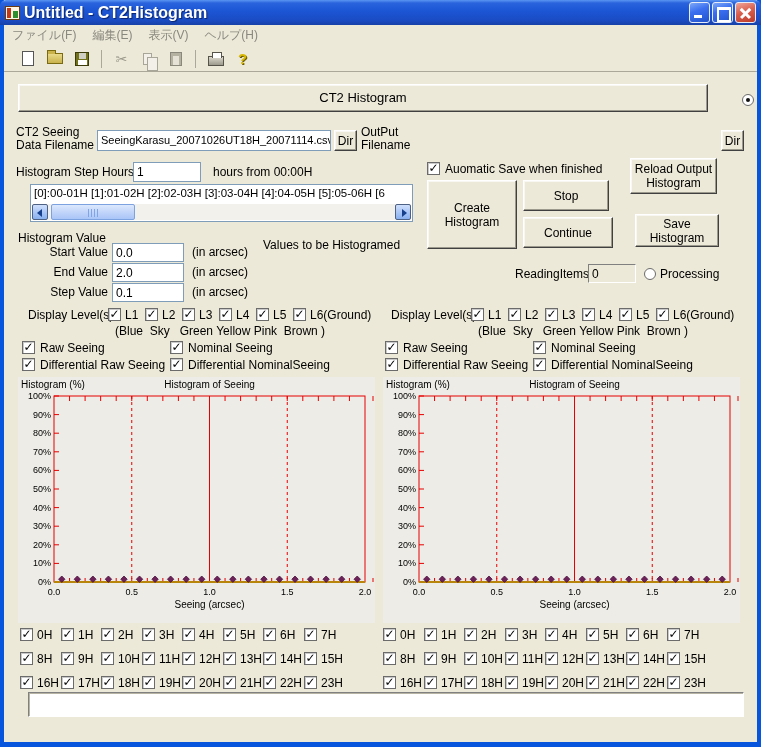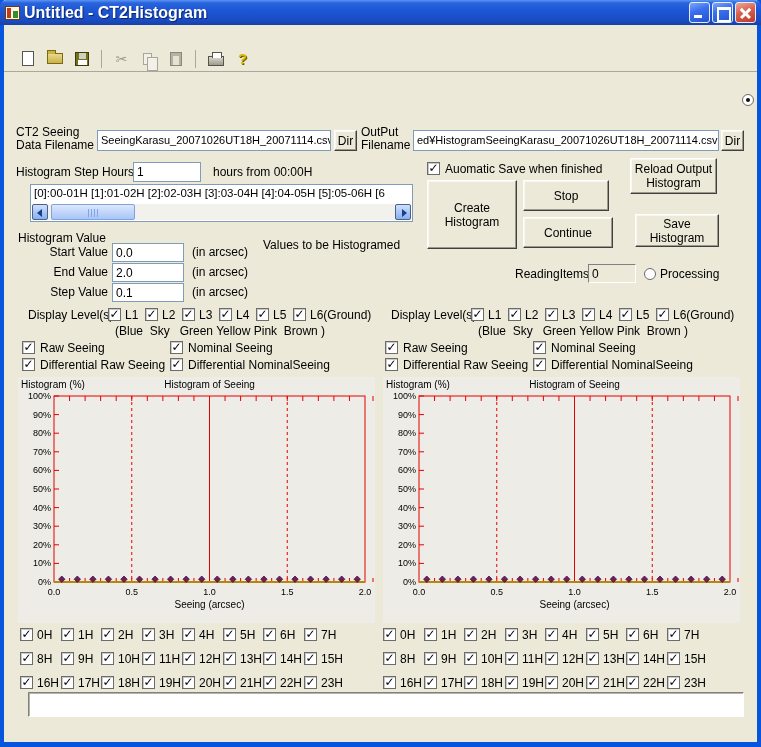--- a/index.html
+++ b/index.html
@@ -104,20 +104,26 @@
   <div class="titlebar">
     <span class="app-icon"></span>
     <span class="title-text">Untitled - CT2Histogram</span>
     <span class="win-buttons">
       <span class="wbtn minb"></span>
       <span class="wbtn maxb"></span>
       <span class="wbtn closeb"></span>
     </span>
   </div>
 
+  <div class="menubar" id="menubar">
+      <span class="menu-item">ファイル(F)</span>
+      <span class="menu-item">編集(E)</span>
+      <span class="menu-item">表示(V)</span>
+      <span class="menu-item">ヘルプ(H)</span>
+    </div>
 
   <div class="toolbar">
     <span class="tbtn">
         <span class="icon-new"></span>
       </span>
     <span class="tbtn">
         <span class="icon-open"></span>
       </span>
     <span class="tbtn">
         <span class="icon-save"></span>
@@ -134,30 +140,30 @@
       </span>
     <span class="tsep"></span>
     <span class="tbtn">
         <span class="icon-print"></span>
       </span>
     <span class="tbtn">
         <span class="icon-help">?</span>
       </span>
   </div>
 
+  <div class="btn3d" style="left:18px;top:84px;width:690px;height:28px;font-size:13px;">CT2 Histogram</div>
   <span class="radio sel" style="left:742px;top:94px;"></span>
 
   <div class="lbl" style="left:16px;top:126px;">CT2 Seeing
 Data Filename</div>
   <div class="field" style="left:97px;top:130px;width:234px;height:21px;">SeeingKarasu_20071026UT18H_20071114.csv</div>
   <div class="btn3d" style="left:334px;top:130px;width:23px;height:21px;">Dir</div>
 
   <div class="lbl" style="left:361px;top:126px;">OutPut
 Filename</div>
-  <div class="field" style="left:413px;top:130px;width:306px;height:21px;">ed¥HistogramSeeingKarasu_20071026UT18H_20071114.csv</div>
   <div class="btn3d" style="left:721px;top:130px;width:23px;height:21px;">Dir</div>
 
   <div class="lbl" style="left:16px;top:166px;">Histogram Step Hours</div>
   <div class="field" style="left:133px;top:162px;width:68px;height:20px;font-size:12px;">1</div>
   <div class="lbl" style="left:213px;top:166px;">hours from 00:00H</div>
 
   <span class="cb" id="autosave-cb" style="left:427px;top:162px;">✓</span>
   <div class="lbl" style="left:445px;top:163px;">Auomatic Save when finished</div>
 
   <div class="btn3d" style="left:630px;top:158px;width:87px;height:36px;">Reload Output Histogram</div>

